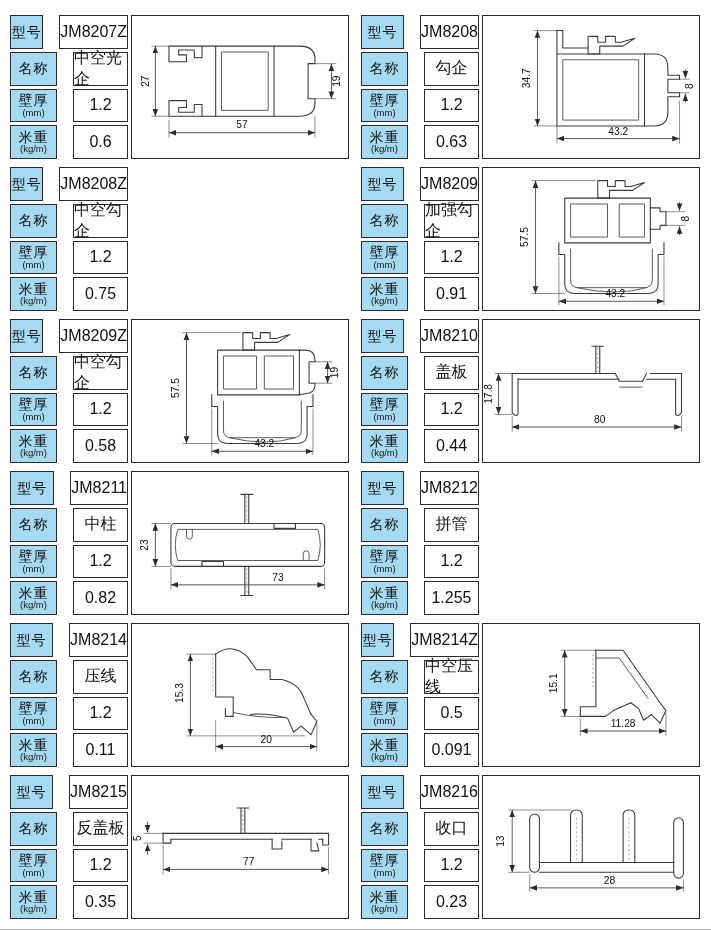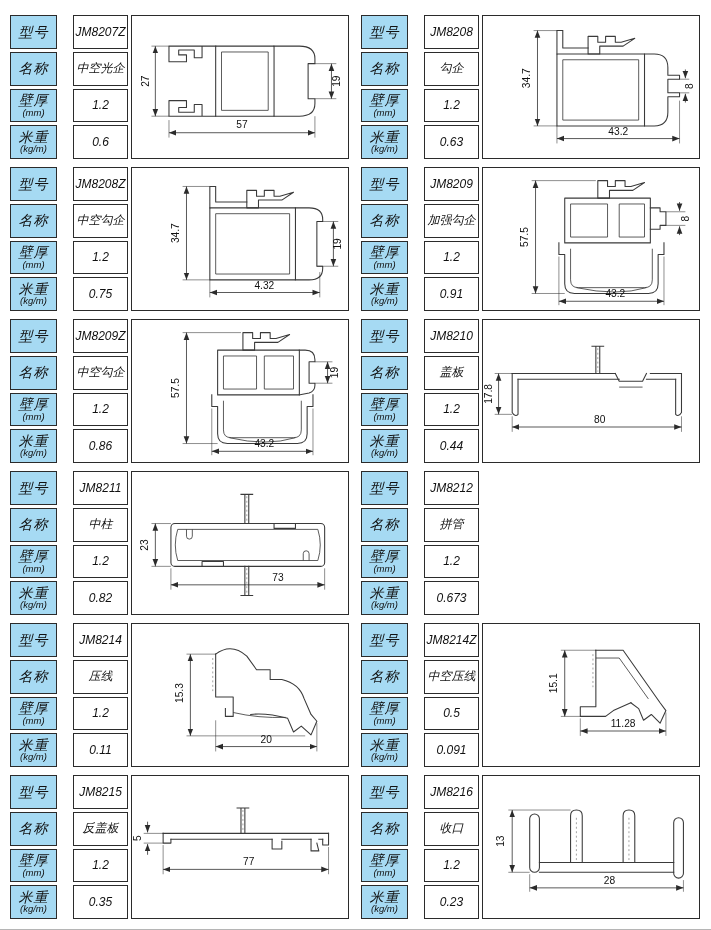--- a/index.html
+++ b/index.html
@@ -1,27 +1,27 @@
 <!DOCTYPE html>
 <html><head>
 <meta charset="utf-8">
 <style>
   html,body{margin:0;padding:0;background:#fff;width:711px;height:930px;overflow:hidden;
     font-family:"Liberation Sans","DejaVu Sans",sans-serif;color:#111;}
   .wrap{position:absolute;left:10px;top:15px;width:690px;height:904px;
     display:grid;grid-template-columns:1fr 1fr;grid-template-rows:repeat(6,1fr);gap:8px 12px;}
   .block{display:flex;min-height:0;}
   .tbl{width:118px;display:flex;flex-direction:column;gap:3px;}
-  .trow{flex:1;display:flex;gap:16px;min-height:0;font-style:italic;}
+  .trow{flex:1;display:flex;gap:16px;min-height:0;}
   .lbl{width:45px;background:#a6daf3;border:1px solid #2b2b2b;display:flex;flex-direction:column;
     align-items:center;justify-content:center;line-height:1.05;text-align:center;}
   .lbl .zh{font-size:14px;letter-spacing:1px;}
   .lbl .sub{font-size:9.5px;letter-spacing:0;text-align:right;}
   .val{flex:1;background:#fff;border:1px solid #2b2b2b;display:flex;align-items:center;
-    justify-content:center;font-size:12px;}
+    justify-content:center;font-size:16px;}
   .draw{flex:1;margin-left:3px;border:1px solid #2b2b2b;background:#fff;min-width:0;}
   .draw svg{display:block;width:100%;height:100%;}
   .p{fill:none;stroke:#3a3a3a;stroke-width:1.1;stroke-linejoin:round;stroke-linecap:square;}
   .p2{fill:none;stroke:#3a3a3a;stroke-width:0.85;stroke-linejoin:round;}
   .d{stroke:#2b2b2b;stroke-width:0.8;fill:none;}
   .e{stroke:#2b2b2b;stroke-width:0.55;fill:none;}
   .sr{stroke:#777;stroke-width:0.7;stroke-dasharray:2 2.6;}
   text.t{font:10.5px "Liberation Sans","DejaVu Sans",sans-serif;fill:#111;}
   .page-edge{position:absolute;left:0;bottom:0;width:711px;height:1px;background:#b5b5b5;}
 </style>
@@ -168,42 +168,20 @@
           <div class="val">1.2</div>
         </div>
       <div class="trow">
           <div class="lbl">
             <span class="zh">米重</span>
             <span class="sub">(kg/m)</span>
           </div>
           <div class="val">0.75</div>
         </div>
     </div>
-    <div class="draw">
-      <svg viewBox="0 0 222 140" preserveAspectRatio="xMidYMid meet">
-        <g>
-          <path class="p" d="M80,16 H86 M80,16 V38 M86,16 V32 H118"></path>
-          <use href="#hook" transform="translate(118,12)"></use>
-          <rect class="p" x="80" y="38" width="88" height="74"></rect>
-          <rect class="p2" x="86" y="44" width="76" height="62"></rect>
-          <path class="p" d="M168,38 h14 q14,0 14,12 v2 h-6 v46 h6 v2 q0,12 -14,12 h-14"></path>
-        </g>
-        <g>
-          <path class="e" d="M80,16 H52 M80,112 H52"></path>
-          <line class="d" x1="56" y1="16" x2="56" y2="112" marker-start="url(#ar)" marker-end="url(#ar)"></line>
-          <text class="t" x="48" y="64" text-anchor="middle" transform="rotate(-90 48 64)">34.7</text>
-          <path class="e" d="M190,52 H212 M190,98 H212"></path>
-          <line class="d" x1="207" y1="52" x2="207" y2="98" marker-start="url(#ar)" marker-end="url(#ar)"></line>
-          <text class="t" x="215" y="75" text-anchor="middle" transform="rotate(-90 215 75)">19</text>
-          <path class="e" d="M80,112 V130 M193,104 V130"></path>
-          <line class="d" x1="80" y1="125" x2="193" y2="125" marker-start="url(#ar)" marker-end="url(#ar)"></line>
-          <text class="t" x="136" y="121" text-anchor="middle">4.32</text>
-        </g>
-      </svg>
-    </div>
   </div>
 
   <div class="block">
     <div class="tbl">
       <div class="trow">
           <div class="lbl">
             <span class="zh">型号</span>
           </div>
           <div class="val">JM8209</div>
         </div>
@@ -275,21 +253,21 @@
             <span class="zh">壁厚</span>
             <span class="sub">(mm)</span>
           </div>
           <div class="val">1.2</div>
         </div>
       <div class="trow">
           <div class="lbl">
             <span class="zh">米重</span>
             <span class="sub">(kg/m)</span>
           </div>
-          <div class="val">0.86</div>
+          <div class="val">0.58</div>
         </div>
     </div>
     <div class="draw">
       <svg viewBox="0 0 222 140" preserveAspectRatio="xMidYMid meet">
         <g>
           <use href="#hook" transform="translate(114,2)"></use>
           <rect class="p" x="88" y="28" width="84" height="46"></rect>
           <rect class="p2" x="94" y="34" width="34" height="34"></rect>
           <rect class="p2" x="136" y="34" width="30" height="34"></rect>
           <path class="p" d="M172,28 h6 q10,0 10,10 v2 h-6 v22 h6 v2 q0,6 -6,8 l-10,2"></path>
@@ -439,21 +417,21 @@
             <span class="zh">壁厚</span>
             <span class="sub">(mm)</span>
           </div>
           <div class="val">1.2</div>
         </div>
       <div class="trow">
           <div class="lbl">
             <span class="zh">米重</span>
             <span class="sub">(kg/m)</span>
           </div>
-          <div class="val">0.673</div>
+          <div class="val">1.255</div>
         </div>
     </div>
   </div>
 
   <div class="block">
     <div class="tbl">
       <div class="trow">
           <div class="lbl">
             <span class="zh">型号</span>
           </div>

